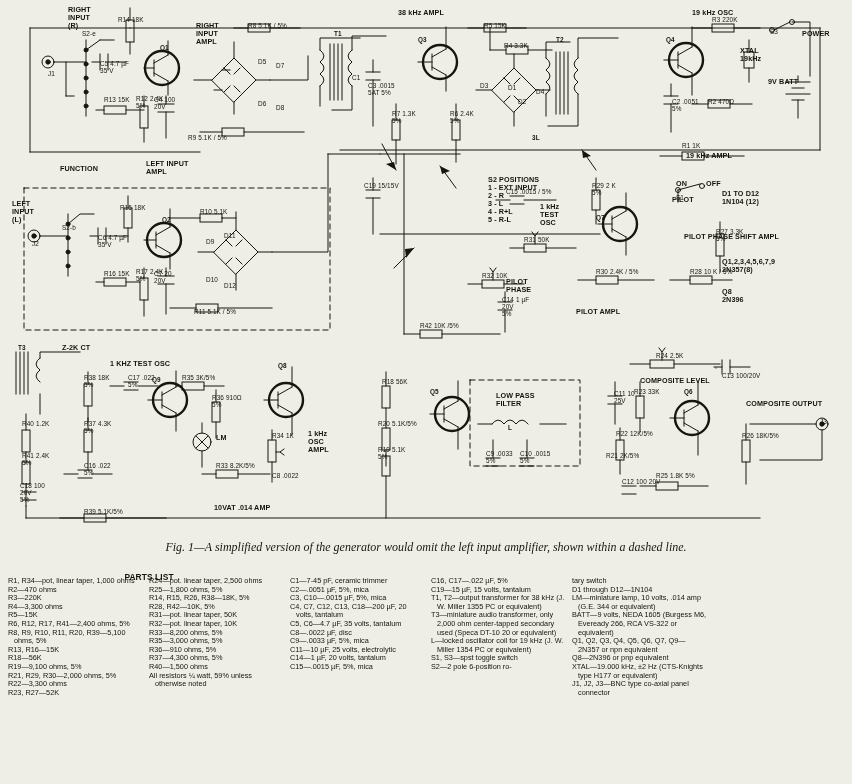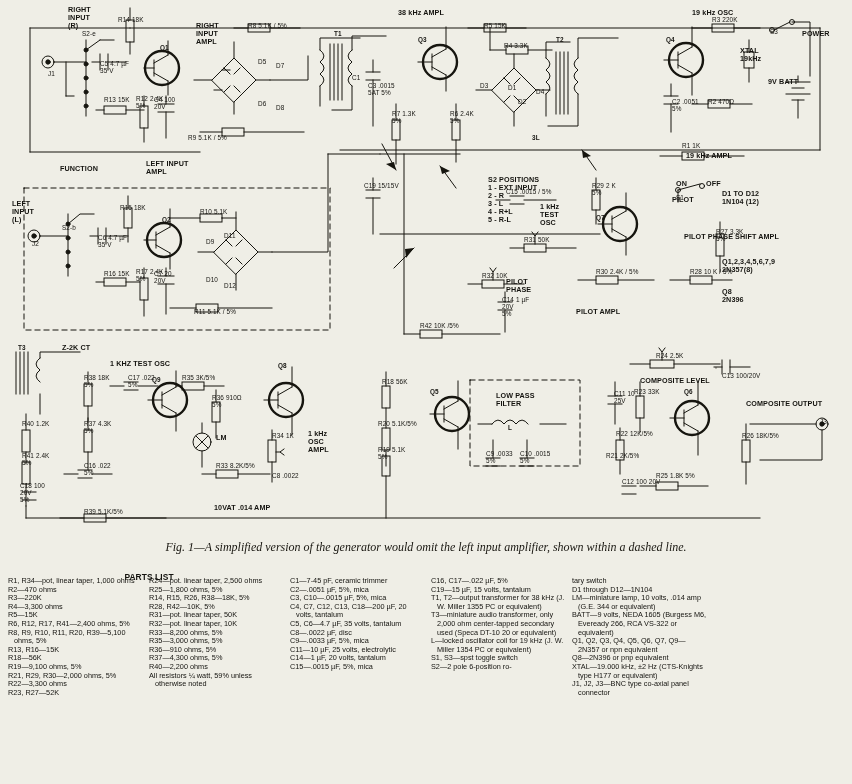--- a/index.html
+++ b/index.html
@@ -557,21 +557,21 @@
           <p class="ind">R24—pot. linear taper, 2,500 ohms</p>
           <p class="ind">R25—1,800 ohms, 5%</p>
           <p class="ind">R14, R15, R26, R38—18K, 5%</p>
           <p class="ind">R28, R42—10K, 5%</p>
           <p class="ind">R31—pot. linear taper, 50K</p>
           <p class="ind">R32—pot. linear taper, 10K</p>
           <p class="ind">R33—8,200 ohms, 5%</p>
           <p class="ind">R35—3,000 ohms, 5%</p>
           <p class="ind">R36—910 ohms, 5%</p>
           <p class="ind">R37—4,300 ohms, 5%</p>
-          <p class="ind">R40—2,200 ohms</p>
+          <p class="ind">R40—1,500 ohms</p>
           <p class="ind">All resistors ¼ watt, 59% unless otherwise noted</p>
         </div>
         <div class="col">
           <p class="ind">C1—7-45 pF, ceramic trimmer</p>
           <p class="ind">C2—.0051 µF, 5%, mica</p>
           <p class="ind">C3, C10—.0015 µF, 5%, mica</p>
           <p class="ind">C4, C7, C12, C13, C18—200 µF, 20 volts, tantalum</p>
           <p class="ind">C5, C6—4.7 µF, 35 volts, tantalum</p>
           <p class="ind">C8—.0022 µF, disc</p>
           <p class="ind">C9—.0033 µF, 5%, mica</p>

